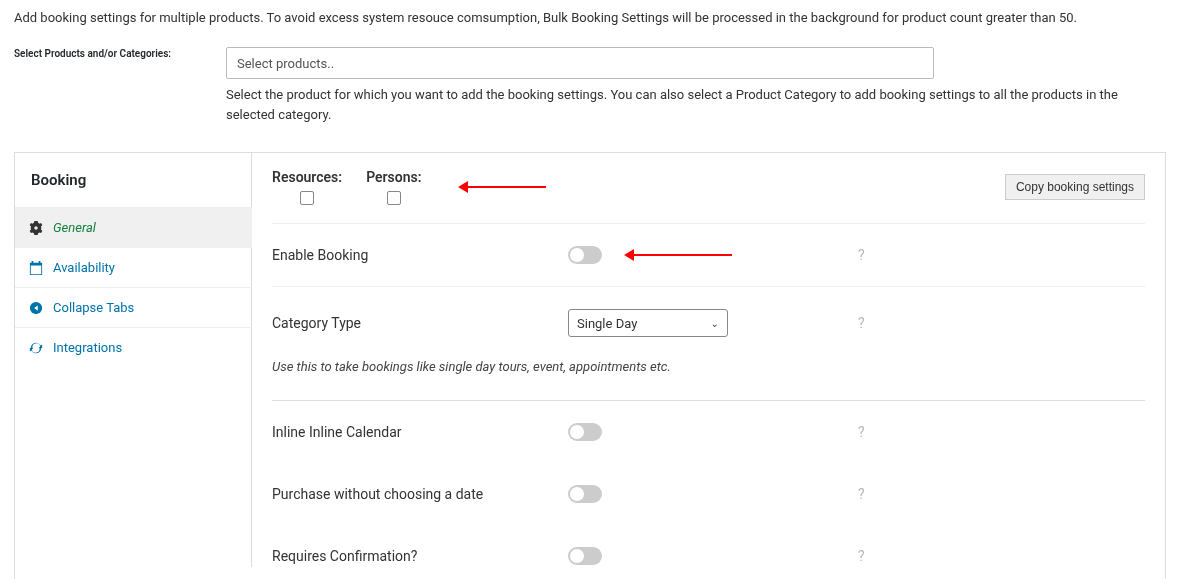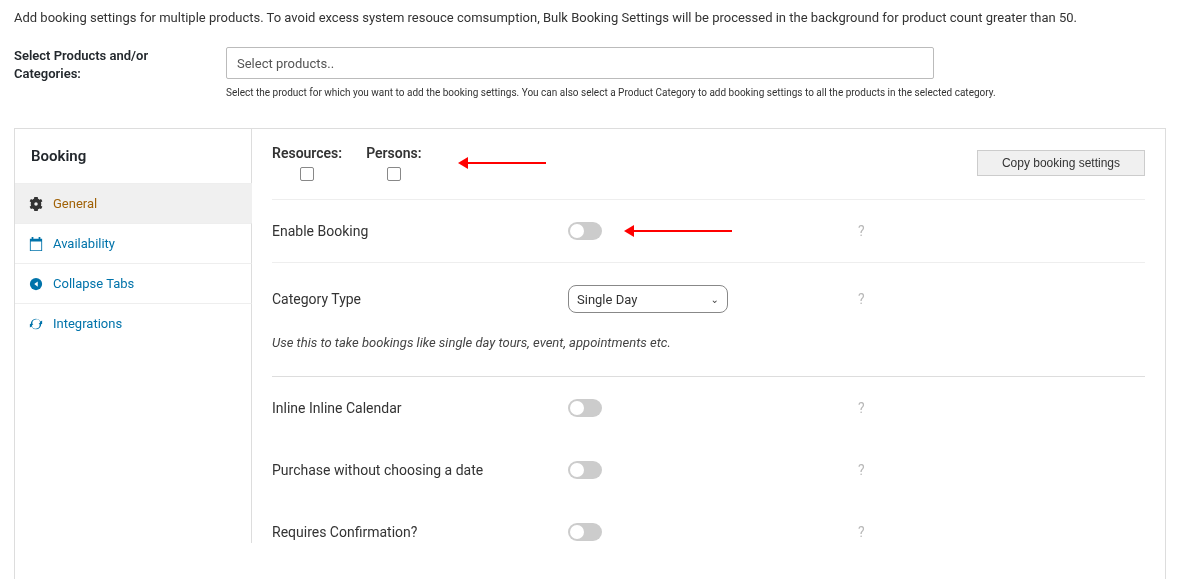--- a/index.html
+++ b/index.html
@@ -16,42 +16,42 @@
       color: #333;
       margin-bottom: 22px;
     }
     .product-select-row {
       display: flex;
       gap: 28px;
       margin-bottom: 28px;
     }
     .product-select-label {
       font-weight: 600;
-      font-size: 13px;
+      font-size: 10px;
       color: #23282d;
       width: 184px;
       line-height: 1.4;
       flex-shrink: 0;
     }
     .product-select-right {
       flex: 1;
     }
     .product-select-input {
       width: 708px;
       height: 32px;
       border: 1px solid #bbb;
       border-radius: 2px;
       padding: 0 10px;
       font-size: 13px;
       color: #555;
       display: flex;
       align-items: center;
     }
     .product-select-help {
-      font-size: 10px;
+      font-size: 13px;
       color: #333;
       margin-top: 6px;
       line-height: 1.5;
       max-width: 910px;
     }
     .booking-container {
       border: 1px solid #ddd;
       display: flex;
     }
     .sidebar {
@@ -72,21 +72,22 @@
       gap: 10px;
       padding: 12px 14px;
       border-top: 1px solid #eee;
       border-right: 1px solid #ddd;
       cursor: pointer;
       font-size: 13px;
     }
     .sidebar-item.active {
       background: #f0f0f0;
       border-right: 1px solid #f0f0f0;
-      color: #a16207;
+      color: #15803d;
+      font-style: italic;
     }
     .sidebar-item.link { color: #0073aa; }
     .sidebar-icon {
       width: 14px;
       height: 14px;
       display: flex;
       align-items: center;
       justify-content: center;
       flex-shrink: 0;
     }
@@ -129,21 +130,21 @@
       left: -8px;
       top: -5px;
       border-right: 10px solid red;
       border-top: 6px solid transparent;
       border-bottom: 6px solid transparent;
     }
     .copy-btn {
       margin-left: auto;
       background: #f0f0f0;
       border: 1px solid #ccc;
-      padding: 5px 24px;
+      padding: 5px 10px;
       font-size: 12px;
       cursor: pointer;
       color: #333;
     }
     .form-row {
       display: flex;
       align-items: center;
       padding: 22px 0;
       border-top: 1px solid #eee;
     }
@@ -179,21 +180,21 @@
       height: 14px;
       background: #fff;
       border-radius: 50%;
       top: 2px;
       left: 2px;
     }
     .select-box {
       width: 160px;
       height: 28px;
       border: 1px solid #888;
-      border-radius: 8px;
+      border-radius: 3px;
       padding: 0 8px;
       font-size: 13px;
       display: flex;
       align-items: center;
       justify-content: space-between;
       cursor: pointer;
     }
     .select-box .chev {
       font-size: 10px;
       color: #444;

